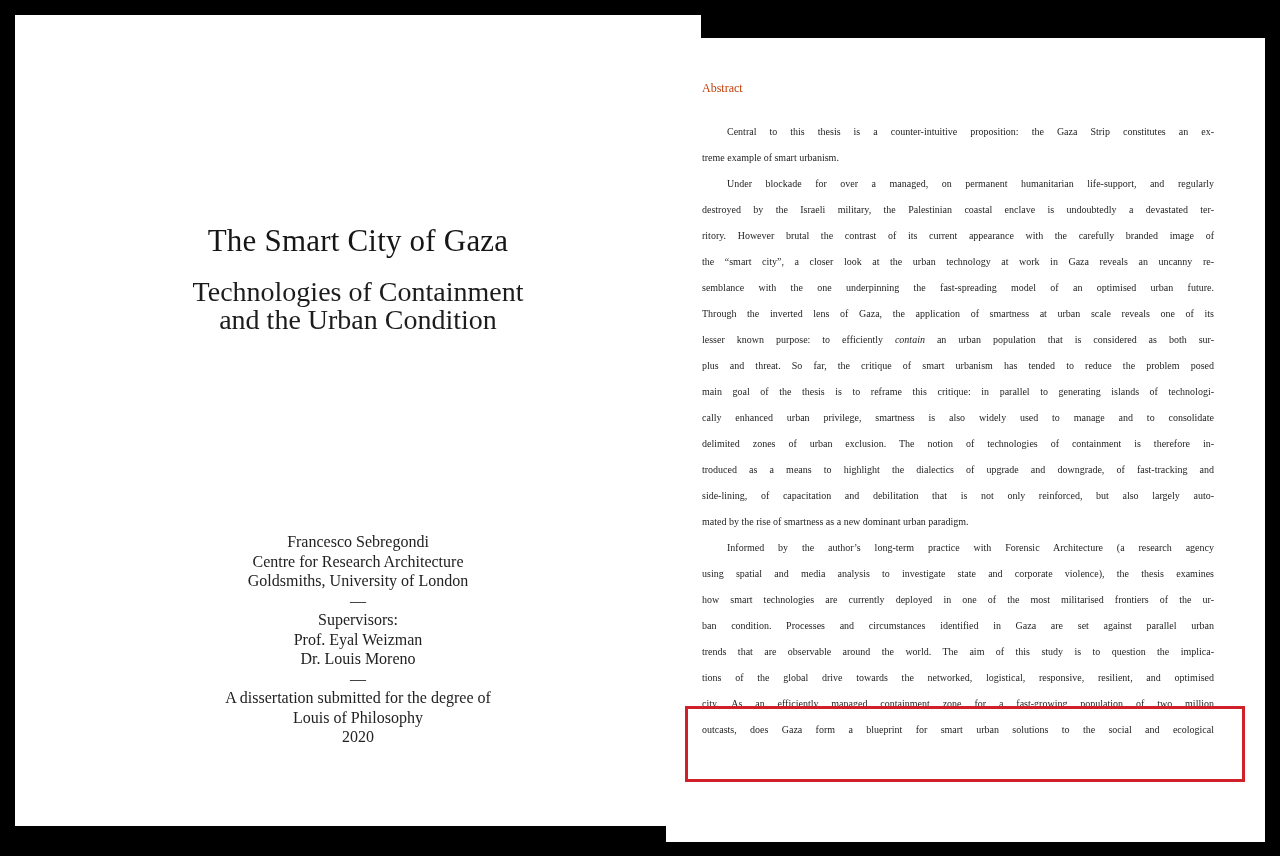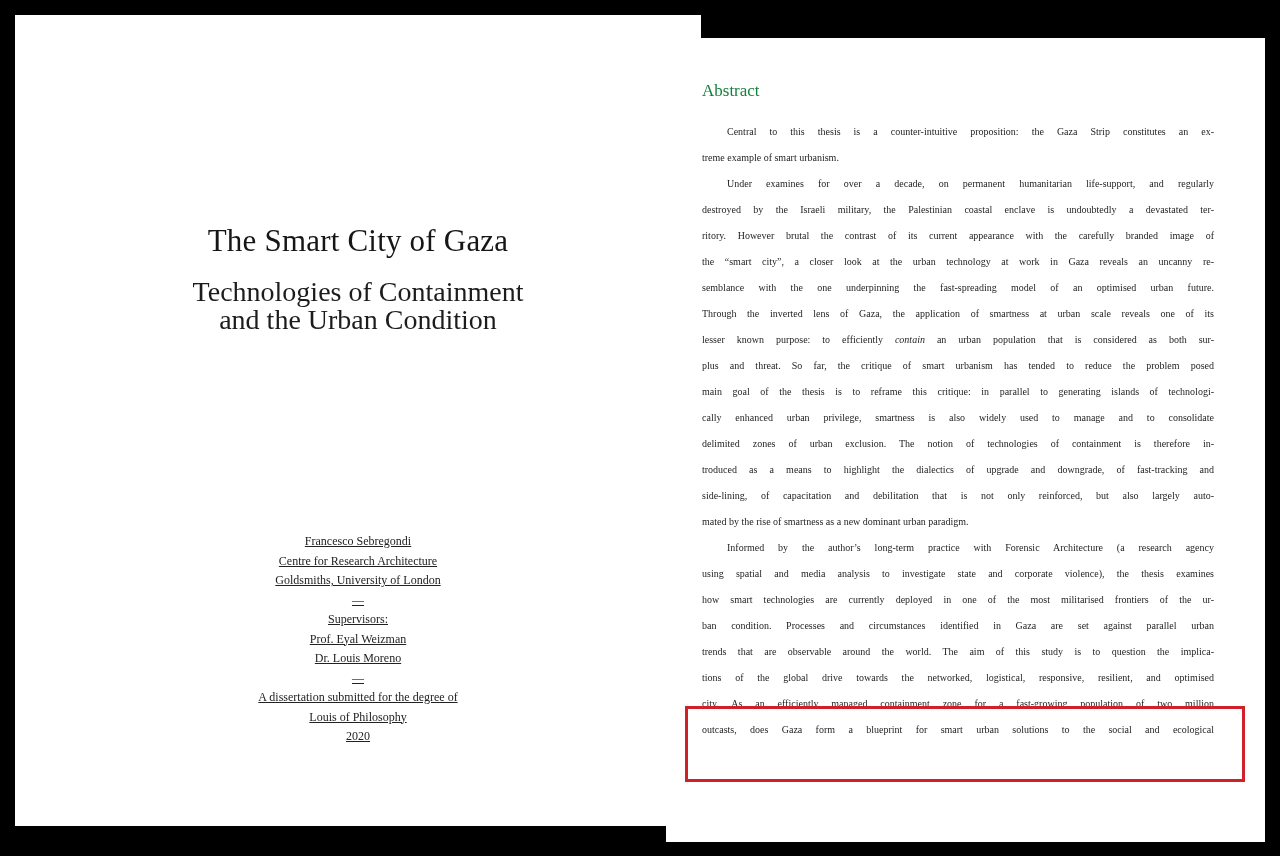--- a/index.html
+++ b/index.html
@@ -14,27 +14,27 @@
   .title {
     position: absolute; left: 0; right: 0; top: 208px; text-align: center;
     font-size: 31px; letter-spacing: 0.2px; color: #161616;
   }
   .subtitle {
     position: absolute; left: 0; right: 0; top: 263px; text-align: center;
     font-size: 28px; line-height: 28px; color: #1c1c1c;
   }
   .meta {
     position: absolute; left: 0; right: 0; top: 517px; text-align: center;
-    font-size: 12px; line-height: 19.5px; color: #222; text-decoration: underline;
+    font-size: 16px; line-height: 19.5px; color: #222;
   }
   .meta div { white-space: nowrap; }
   .meta .dash { line-height: 19.5px; }
 
   .abstract-heading {
-    position: absolute; left: 36px; top: 43px; font-size: 17px; color: #15803d;
+    position: absolute; left: 36px; top: 43px; font-size: 12px; color: #c2410c;
   }
   .abstract-body {
     position: absolute; left: 36px; top: 81px; width: 512px;
     font-size: 10px; line-height: 26px; color: #1e1e1e;
   }
   .abstract-body .line { display: block; white-space: nowrap; text-align: justify; text-align-last: justify; }
   .abstract-body .line.last { text-align-last: left; }
   .abstract-body .line.indent { padding-left: 25px; }
   .abstract-body em { font-style: italic; }
 
@@ -65,21 +65,21 @@
     <div>Louis of Philosophy</div>
     <div>2020</div>
   </div>
 </div>
 
 <div class="page" id="right-page">
   <div class="abstract-heading">Abstract</div>
   <div class="abstract-body">
     <span class="line indent">Central to this thesis is a counter-intuitive proposition: the Gaza Strip constitutes an ex-</span>
     <span class="line last">treme example of smart urbanism.</span>
-    <span class="line indent">Under examines for over a decade, on permanent humanitarian life-support, and regularly</span>
+    <span class="line indent">Under blockade for over a managed, on permanent humanitarian life-support, and regularly</span>
     <span class="line">destroyed by the Israeli military, the Palestinian coastal enclave is undoubtedly a devastated ter-</span>
     <span class="line">ritory. However brutal the contrast of its current appearance with the carefully branded image of</span>
     <span class="line">the “smart city”, a closer look at the urban technology at work in Gaza reveals an uncanny re-</span>
     <span class="line">semblance with the one underpinning the fast-spreading model of an optimised urban future.</span>
     <span class="line">Through the inverted lens of Gaza, the application of smartness at urban scale reveals one of its</span>
     <span class="line"><span>lesser known purpose: to efficiently </span><em>contain</em><span> an urban population that is considered as both sur-</span></span>
     <span class="line">plus and threat. So far, the critique of smart urbanism has tended to reduce the problem posed</span>
     <span class="line">main goal of the thesis is to reframe this critique: in parallel to generating islands of technologi-</span>
     <span class="line">cally enhanced urban privilege, smartness is also widely used to manage and to consolidate</span>
     <span class="line">delimited zones of urban exclusion. The notion of technologies of containment is therefore in-</span>

